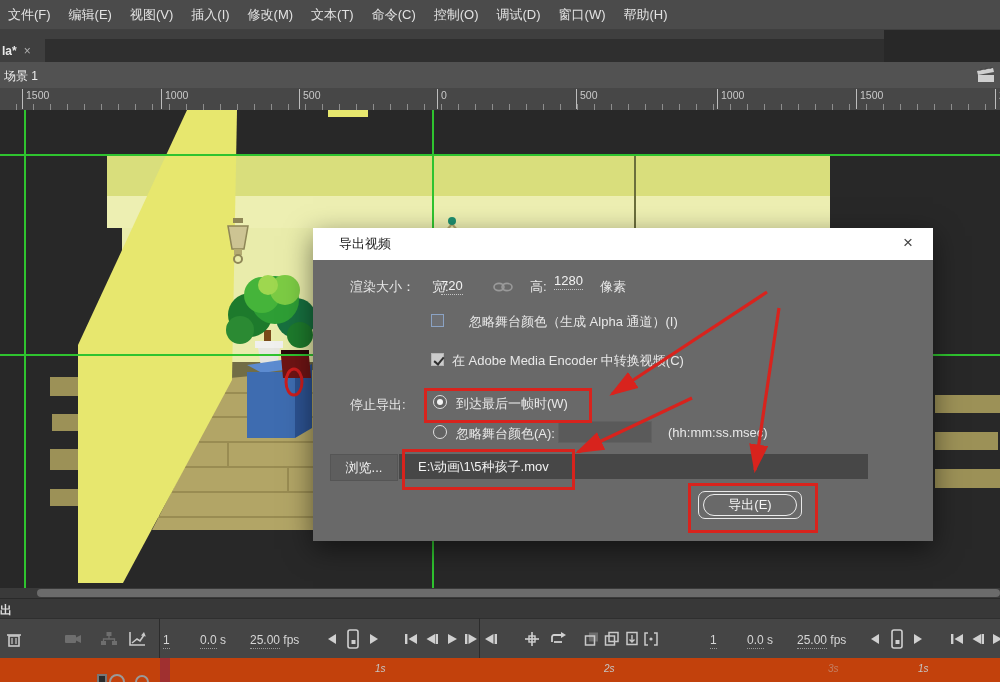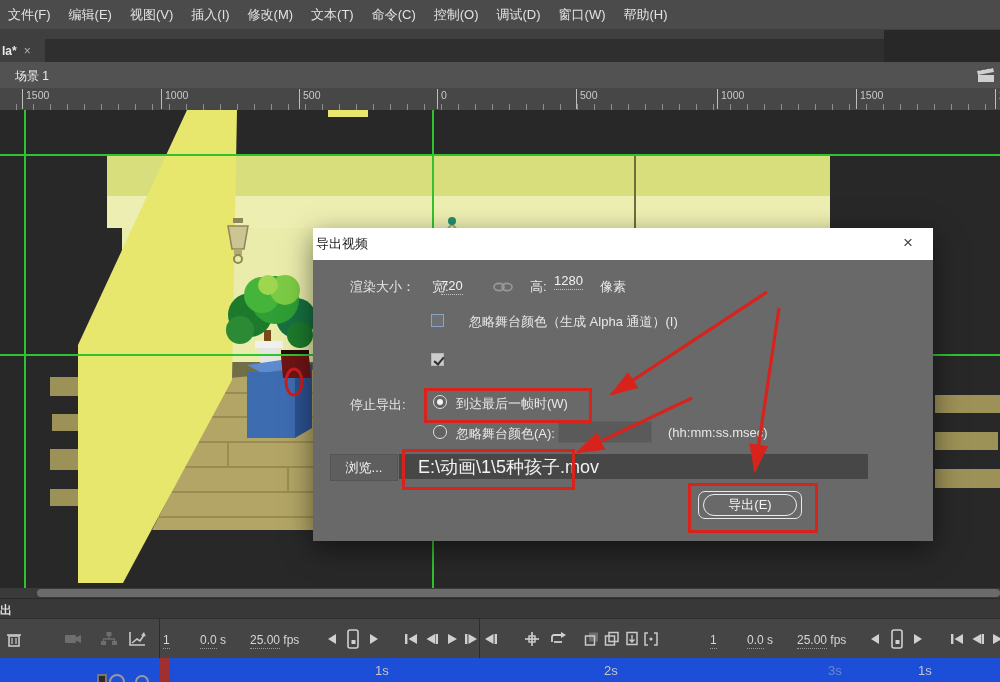--- a/index.html
+++ b/index.html
@@ -13,21 +13,21 @@
   
   .tabbar{position:absolute;left:0;top:30px;width:884px;height:32px;background:#3f3f3f;}
   .tabbar .rest{position:absolute;left:45px;top:9px;right:0;bottom:0;background:#2f2f2f;}
   .doc-tab{position:absolute;left:0;top:9px;width:45px;height:23px;background:#3f3f3f;
     color:#e8e8e8;font-size:12px;display:flex;align-items:center;}
   .doc-tab .name{margin-left:2px;font-weight:bold;}
   .doc-tab .x{margin-left:7px;color:#b0b0b0;font-size:12px;}
   
   .scenebar{position:absolute;left:0;top:62px;width:1000px;height:26px;background:#525252;
     color:#ececec;font-size:12px;border-bottom:1px solid #3a3a3a;}
-  .scenebar .label{position:absolute;left:15px;top:6px;}
+  .scenebar .label{position:absolute;left:4px;top:6px;}
   .scenebar svg{position:absolute;right:4px;top:4px;}
   
   .ruler{position:absolute;left:0;top:88px;width:1000px;height:22px;background:#474747;text-align:right;}
   .ruler::after{content:"";position:absolute;left:0;bottom:0;width:100%;height:6px;
     background:repeating-linear-gradient(90deg,transparent 0,transparent 16px,#8d8d8d 16px,#8d8d8d 17px);}
   .ruler-label{position:absolute;top:1px;color:#c9c9c9;font-size:10.5px;
     border-left:1px solid #bdbdbd;padding-left:3px;height:20px;line-height:13px;}
   
   .stage{position:absolute;left:0;top:110px;width:1000px;height:478px;}
   
@@ -38,48 +38,48 @@
     border-top:1px solid #2a2a2a;overflow:hidden;color:#dedede;font-size:12px;font-weight:bold;}
   .paneltab span{position:absolute;left:-13px;top:3px;letter-spacing:1px;}
   
   .tl-toolbar{position:absolute;left:0;top:618px;width:1000px;height:40px;background:#454545;
     border-top:1px solid #2f2f2f;color:#d6d6d6;font-size:12px;}
   .tl-toolbar .txt{position:absolute;top:14px;white-space:nowrap;}
   .hot{border-bottom:1px dotted #9a9a9a;padding-bottom:1px;}
   .tl-sep{position:absolute;top:618px;width:1px;height:64px;background:#2c2c2c;}
   .ticon{position:absolute;top:12px;}
   
-  .tl-ruler{position:absolute;left:0;top:658px;width:1000px;height:24px;background:#1d4ed8;
-    color:#c6c6c6;font-size:13px;}
+  .tl-ruler{position:absolute;left:0;top:658px;width:1000px;height:24px;background:#c2410c;
+    color:#c6c6c6;font-size:10px;font-style:italic;}
   .playhead{position:absolute;left:160px;top:0;width:10px;height:24px;background:#a03030;}
   .sec{position:absolute;top:5px;}
   .partial-tools{position:absolute;left:95px;top:14px;width:70px;height:10px;overflow:hidden;}
   .pring{position:absolute;border:2px solid #9a9a9a;border-radius:50%;}
   
   .dialog{position:absolute;left:313px;top:228px;width:620px;height:313px;z-index:5;
     box-shadow:0 8px 26px rgba(0,0,0,.5);}
   .dlg-title{height:32px;background:#ffffff;color:#1c1c1c;font-size:13px;display:flex;
-    align-items:center;padding-left:3px;position:relative;}
+    align-items:center;padding-left:26px;position:relative;}
   .dlg-close{position:absolute;right:14px;top:5px;font-size:17px;color:#444;width:22px;text-align:center;}
   .dlg-body{position:relative;height:281px;background:#696969;color:#e8e8e8;font-size:13px;}
   .dlg-body .fld{position:absolute;white-space:nowrap;}
   .uval{border-bottom:1px dotted #c4c4c4;padding-bottom:1px;color:#f2f2f2;}
   .cbox{position:absolute;width:13px;height:13px;box-sizing:border-box;}
   .cb-off{border:1px solid #8ba3c4;background:#6e7074;}
   .cb-on{background:#cccccc;border:1px solid #b5b5b5;}
   .cb-on::after{content:"";position:absolute;left:4px;top:1px;width:4px;height:8px;
     border:solid #2e2e2e;border-width:0 2px 2px 0;transform:rotate(40deg);}
   .radio{position:absolute;width:14px;height:14px;border:1.5px solid #e0e0e0;border-radius:50%;
     box-sizing:border-box;background:#636363;}
   .radio.sel::after{content:"";position:absolute;left:2.5px;top:2.5px;width:6px;height:6px;
     border-radius:50%;background:#f4f4f4;}
   .tinput{position:absolute;background:#5a5a5a;border:1px solid #616161;}
   .browse-btn{position:absolute;background:#5e5e5e;border:1px solid #555;color:#efefef;
     text-align:center;font-size:13px;}
-  .path-field{position:absolute;background:#474747;color:#f2f2f2;font-size:18px;
+  .path-field{position:absolute;background:#474747;color:#f2f2f2;font-size:13px;
     display:flex;align-items:center;}
   .pill{position:absolute;border:1.5px solid #ececec;border-radius:14px;color:#f4f4f4;
     font-size:13px;display:flex;align-items:center;justify-content:center;box-sizing:border-box;}
   .focusring{position:absolute;border:1px solid #e8e8e8;border-radius:7px;box-sizing:border-box;}
   .redbox{position:absolute;border:3px solid #d8231d;z-index:6;}
   
   .arrows{position:absolute;left:0;top:0;width:1000px;height:682px;z-index:9;pointer-events:none;}
 </style>
 </head>
 <body>
@@ -362,20 +362,21 @@
       <ellipse cx="14" cy="5" rx="5" ry="3.6" fill="none" stroke="#9a9a9a" stroke-width="1.6"></ellipse>
     </svg>
     <span class="fld" style="left:217px;top:18px">高:</span>
     <span class="fld uval" style="left:241px;top:13px">1280</span>
     <span class="fld" style="left:287px;top:18px">像素</span>
 
     <span class="cbox cb-off" style="left:118px;top:54px"></span>
     <span class="fld" style="left:156px;top:53px">忽略舞台颜色（生成 Alpha 通道）(I)</span>
 
     <span class="cbox cb-on" style="left:118px;top:93px"></span>
+    <span class="fld" style="left:139px;top:92px">在 Adobe Media Encoder 中转换视频(C)</span>
 
     <span class="fld" style="left:37px;top:136px">停止导出:</span>
     <span class="radio sel" style="left:120px;top:135px"></span>
     <span class="fld" style="left:143px;top:135px">到达最后一帧时(W)</span>
 
     <span class="radio" style="left:120px;top:165px"></span>
     <span class="fld" style="left:143px;top:165px">忽略舞台颜色(A):</span>
     <span class="tinput" style="left:245px;top:161px;width:92px;height:20px"></span>
     <span class="fld" style="left:355px;top:165px">(hh:mm:ss.msec)</span>
 

